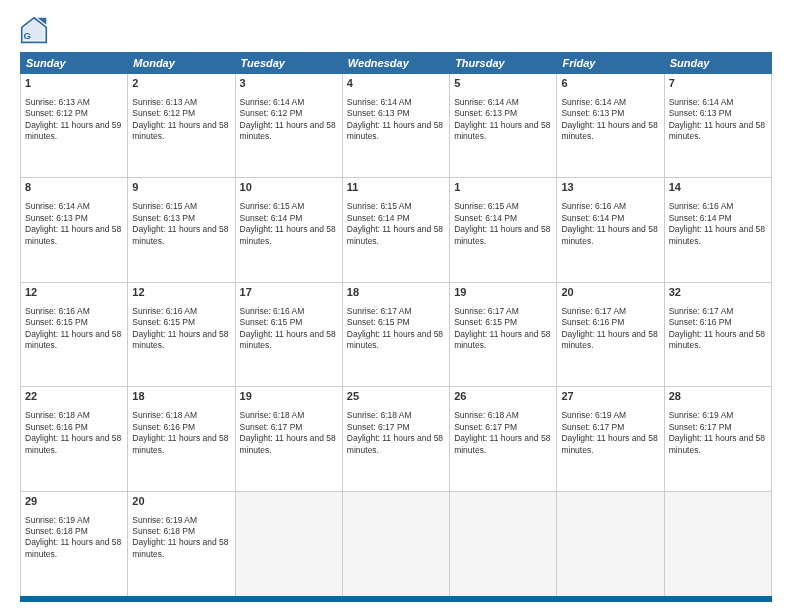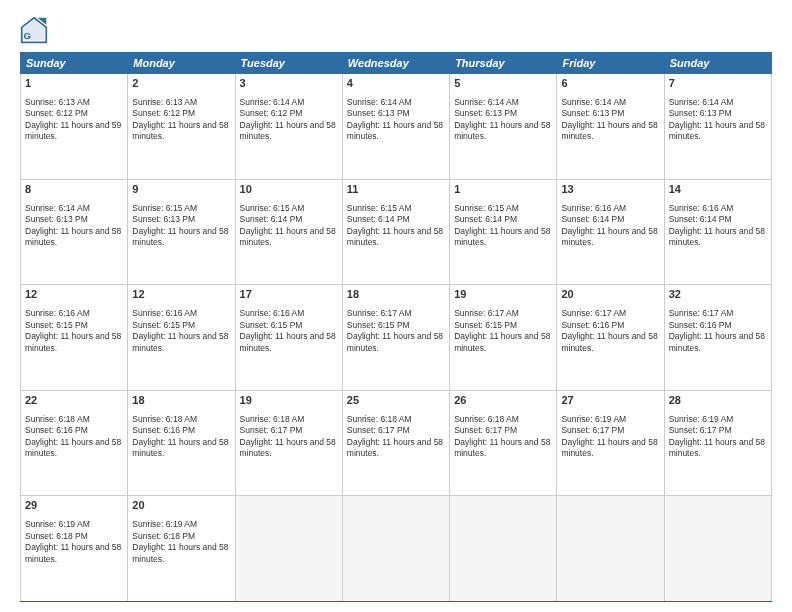--- a/index.html
+++ b/index.html
@@ -95,21 +95,21 @@
       display: block;
       margin-bottom: 1px;
     }
     .day-info {
       font-size: 8.5px;
       color: #333;
       line-height: 1.35;
       margin-top: 8px;
     }
     .last-row td {
-      border-bottom: 1px solid #0369a1;
+      border-bottom: 6px solid #0369a1;
     }
   </style>
 </head>
 <body>
 
 <div class="page">
   <div class="header">
     <div class="logo">
       <svg class="logo-icon" viewBox="0 0 32 32" xmlns="http://www.w3.org/2000/svg">
         <polygon points="16,4 28,14 28,28 4,28 4,14" fill="#2e6da4" opacity="0.15"></polygon>

